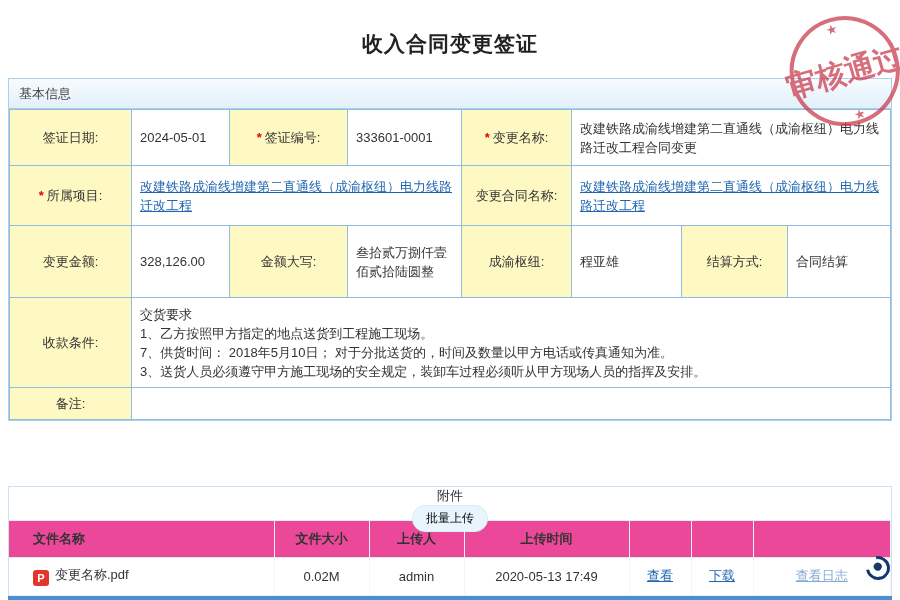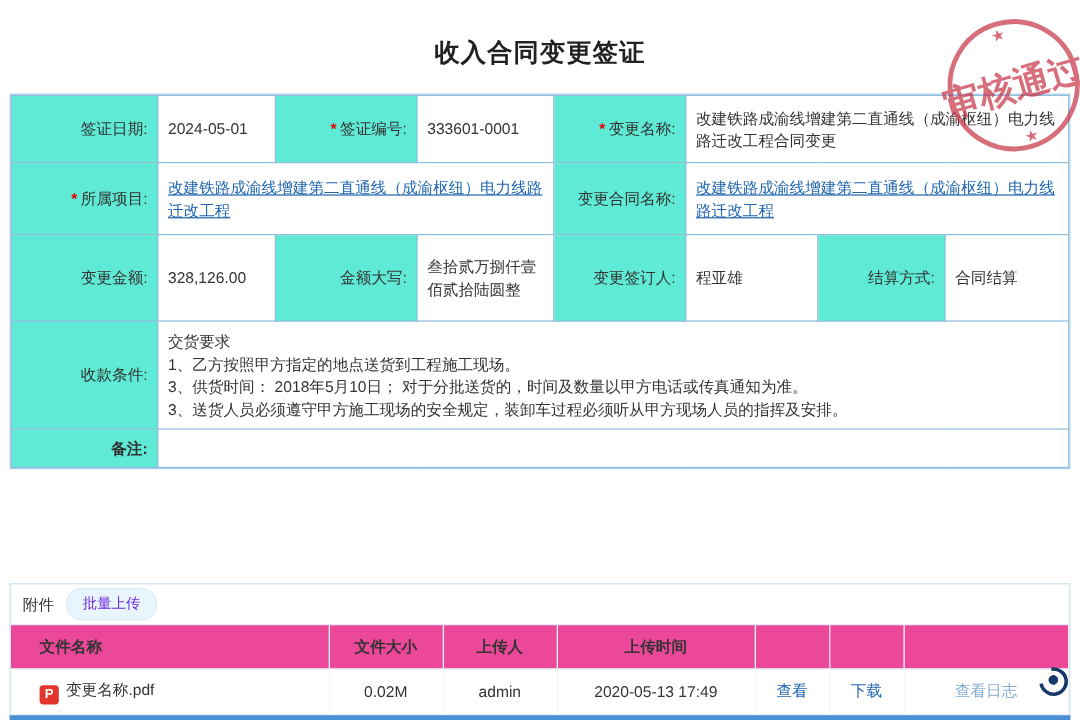--- a/index.html
+++ b/index.html
@@ -15,53 +15,54 @@
   
   .panel { position:absolute; left:8px; right:8px; border:1px solid #abcfe9; background:#fff; }
   .basic-panel { top:78px; }
   .panel-header {
     height:30px; line-height:30px; padding-left:10px; font-size:13px; color:#444;
     background:linear-gradient(#f7fbfe,#e2f0fa); border-bottom:1px solid #abcfe9;
   }
   
   table.form-table { width:100%; border-collapse:collapse; table-layout:fixed; font-size:13px; }
   .form-table td { border:1px solid #8fbcdf; padding:5px 8px; vertical-align:middle; line-height:19px; }
-  td.lbl { background:#5eead4; text-align:right; color:#333; white-space:nowrap; }
+  td.lbl { background:#fef9c3; text-align:center; color:#333; white-space:nowrap; }
   td.val { background:#fff; }
   td.val.alt { background:#fbfdff; }
   .req { color:#e60000; margin-right:3px; font-weight:bold; }
   a.link { color:#1f66b0; text-decoration:underline; cursor:pointer; }
   .r1 td { height:56px; } .r2 td { height:60px; } .r3 td { height:72px; }
-  .r4 td { height:90px; } .r5 td { height:36px; } .r6 td { height:32px;font-weight:bold; }
+  .r4 td { height:90px; } .r5 td { height:36px; } .r6 td { height:32px; }
   
   .attach-panel { top:486px; height:118px; overflow:hidden; border-color:#cce2f2; }
   .attach-header {
-    height:34px; display:flex; align-items:center; gap:10px; padding:0 10px;
+    height:34px; display:flex; align-items:center; padding:0 10px;
     border-bottom:1px solid #e3eef7;
+    flex-direction:column;
   }
   .attach-title { font-size:13px; color:#333; }
   .batch-btn {
-    background:#e9f5fd; color:#6d28d9; border:1px solid #d9ecf8; border-radius:13px;
+    background:#e9f5fd; color:#000000; border:1px solid #d9ecf8; border-radius:13px;
     font-size:12px; padding:4px 13px; cursor:pointer; font-family:inherit;
   }
   table.attach-table { width:100%; border-collapse:collapse; table-layout:fixed; font-size:13px; }
   .attach-table th {
     height:36px; font-weight:bold; color:#333; text-align:center;
     border-bottom:1px solid #dfe8ef; border-right:1px solid #f0f4f8; background:#ec4899;
   }
   .attach-table td {
     height:38px; text-align:center; border-bottom:1px solid #e9f1f7; border-right:1px solid #f4f7fa;
   }
   .attach-table th.name-col, .attach-table td.name-col { text-align:left; padding-left:24px; }
   .pdf-icon {
     display:inline-block; width:16px; height:16px; background:#e2352b; color:#fff;
     border-radius:3px; font-size:11px; line-height:16px; text-align:center; font-weight:bold;
     margin-right:6px; vertical-align:-3px;
   }
-  a.action-link { color:#1f66b0; cursor:pointer; }
+  a.action-link { color:#1f66b0; text-decoration:underline; cursor:pointer; }
   a.action-link.faded { opacity:.55; }
   
   .stamp {
     position:absolute; top:12px; right:-30px; width:170px; height:120px; z-index:6;
     transform:rotate(-16deg); display:flex; align-items:center; justify-content:center;
     opacity:.72; pointer-events:none;
   }
   .stamp-ring {
     position:absolute; left:30px; top:4px; width:110px; height:110px;
     border:4px solid #c9374a; border-radius:50%;
@@ -92,20 +93,21 @@
 <h1 class="page-title">收入合同变更签证</h1>
 
 <div class="stamp">
   <div class="stamp-ring"></div>
   <span class="stamp-star s1">★</span>
   <span class="stamp-text">审核通过</span>
   <span class="stamp-star s2">★</span>
 </div>
 
 <div class="panel basic-panel">
+  <div class="panel-header">基本信息</div>
   <table class="form-table">
     <colgroup>
       <col style="width:122px">
         <col style="width:98px">
         <col style="width:118px">
         <col style="width:114px">
       <col style="width:110px">
         <col style="width:110px">
         <col style="width:106px">
         <col>
@@ -123,31 +125,31 @@
       <td class="lbl"><span class="req">*</span><span>所属项目:</span></td>
       <td class="val" colspan="3"><a class="link">改建铁路成渝线增建第二直通线（成渝枢纽）电力线路迁改工程</a></td>
       <td class="lbl"><span>变更合同名称:</span></td>
       <td class="val" colspan="3"><a class="link">改建铁路成渝线增建第二直通线（成渝枢纽）电力线路迁改工程</a></td>
     </tr>
     <tr class="r3">
       <td class="lbl"><span>变更金额:</span></td>
       <td class="val">328,126.00</td>
       <td class="lbl"><span>金额大写:</span></td>
       <td class="val">叁拾贰万捌仟壹佰贰拾陆圆整</td>
-      <td class="lbl"><span>变更签订人:</span></td>
+      <td class="lbl"><span>成渝枢纽:</span></td>
       <td class="val">程亚雄</td>
       <td class="lbl"><span>结算方式:</span></td>
       <td class="val">合同结算</td>
     </tr>
     <tr class="r4">
       <td class="lbl"><span>收款条件:</span></td>
       <td class="val" colspan="7">
         <div>交货要求</div>
         <div>1、乙方按照甲方指定的地点送货到工程施工现场。</div>
-        <div>3、供货时间： 2018年5月10日； 对于分批送货的，时间及数量以甲方电话或传真通知为准。</div>
+        <div>7、供货时间： 2018年5月10日； 对于分批送货的，时间及数量以甲方电话或传真通知为准。</div>
         <div>3、送货人员必须遵守甲方施工现场的安全规定，装卸车过程必须听从甲方现场人员的指挥及安排。</div>
       </td>
     </tr>
     <tr class="r6">
       <td class="lbl"><span>备注:</span></td>
       <td class="val" colspan="7"></td>
     </tr>
   </tbody>
     </table>
 </div>

